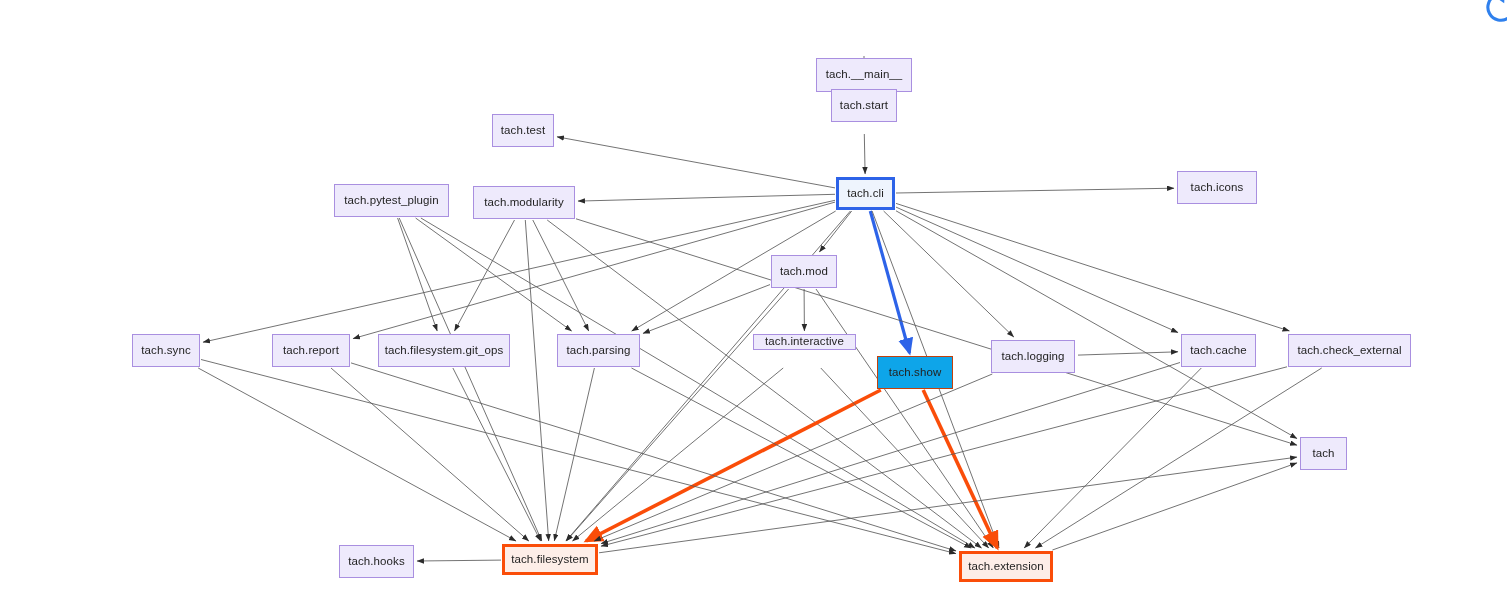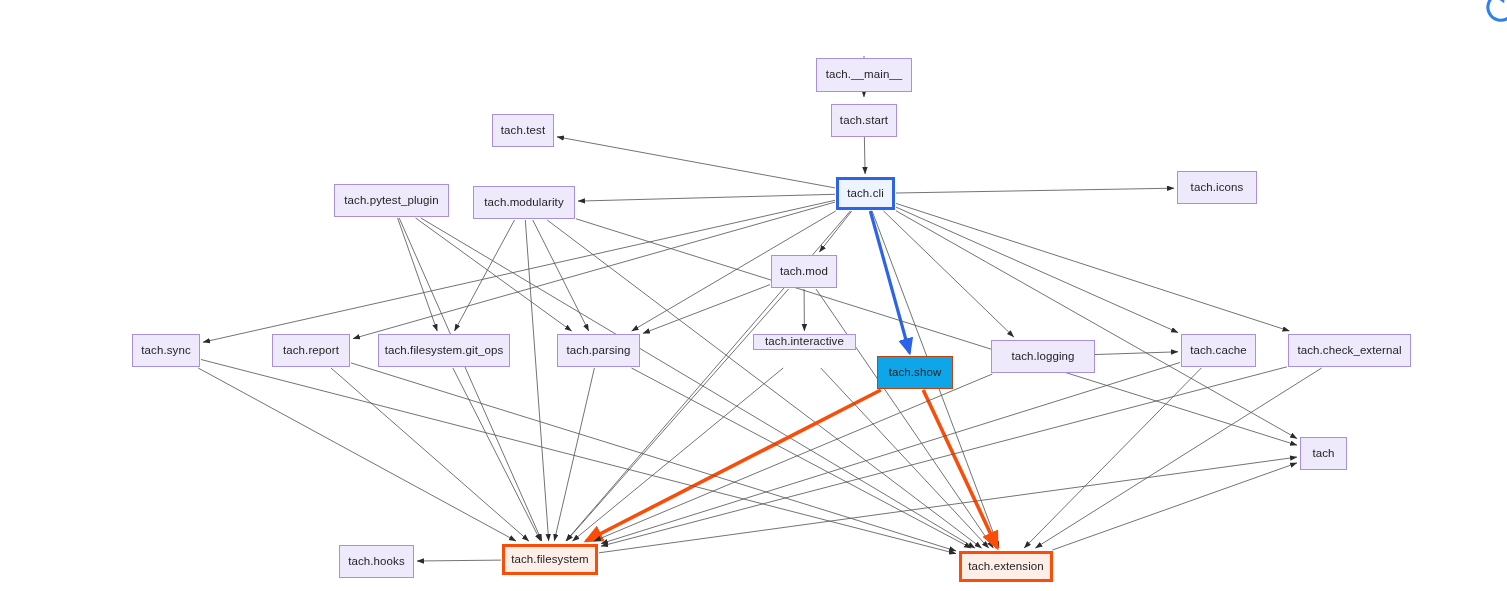--- a/index.html
+++ b/index.html
@@ -130,21 +130,21 @@
         <line x1="599.0" y1="552.8" x2="1297.0" y2="457.1" stroke="#5a5a5a" stroke-width="0.85" marker-end="url(#ah-normal)"></line>
         <line x1="1052.4" y1="550.0" x2="1297.0" y2="462.9" stroke="#5a5a5a" stroke-width="0.85" marker-end="url(#ah-normal)"></line>
         <line x1="820.8" y1="368.0" x2="988.7" y2="548.0" stroke="#5a5a5a" stroke-width="0.85" marker-end="url(#ah-normal)"></line>
       </g>
   </svg>
 
   <div id="node-group">
       <div class="node node-default" style="left: 816px; top: 21px; width: 96px; height: 34px; margin-top: 37px;">
         <span>tach.__main__</span>
       </div>
-      <div class="node node-default" style="left: 831px; top: 104px; width: 66px; height: 33px;">
+      <div class="node node-default" style="left: 831px; top: 89px; width: 66px; height: 33px;">
         <span>tach.start</span>
       </div>
       <div class="node node-blue" style="left: 836px; top: 177px; width: 59px; height: 33px;">
         <span>tach.cli</span>
       </div>
       <div class="node node-default" style="left: 492px; top: 114px; width: 62px; height: 33px;">
         <span>tach.test</span>
       </div>
       <div class="node node-default" style="left: 1177px; top: 171px; width: 80px; height: 33px;">
         <span>tach.icons</span>
@@ -169,21 +169,21 @@
       </div>
       <div class="node node-default" style="left: 557px; top: 334px; width: 83px; height: 33px;">
         <span>tach.parsing</span>
       </div>
       <div class="node node-default" style="left: 753px; top: 334px; width: 103px; height: 16px;">
         <span>tach.interactive</span>
       </div>
       <div class="node node-black" style="left: 877px; top: 356px; width: 76px; height: 33px;">
         <span>tach.show</span>
       </div>
-      <div class="node node-default" style="left: 991px; top: 340px; width: 104px; height: 33px;">
+      <div class="node node-default" style="left: 991px; top: 340px; width: 84px; height: 33px;">
         <span>tach.logging</span>
       </div>
       <div class="node node-default" style="left: 1181px; top: 334px; width: 75px; height: 33px;">
         <span>tach.cache</span>
       </div>
       <div class="node node-default" style="left: 1288px; top: 334px; width: 123px; height: 33px;">
         <span>tach.check_external</span>
       </div>
       <div class="node node-default" style="left: 1300px; top: 437px; width: 47px; height: 33px;">
         <span>tach</span>

